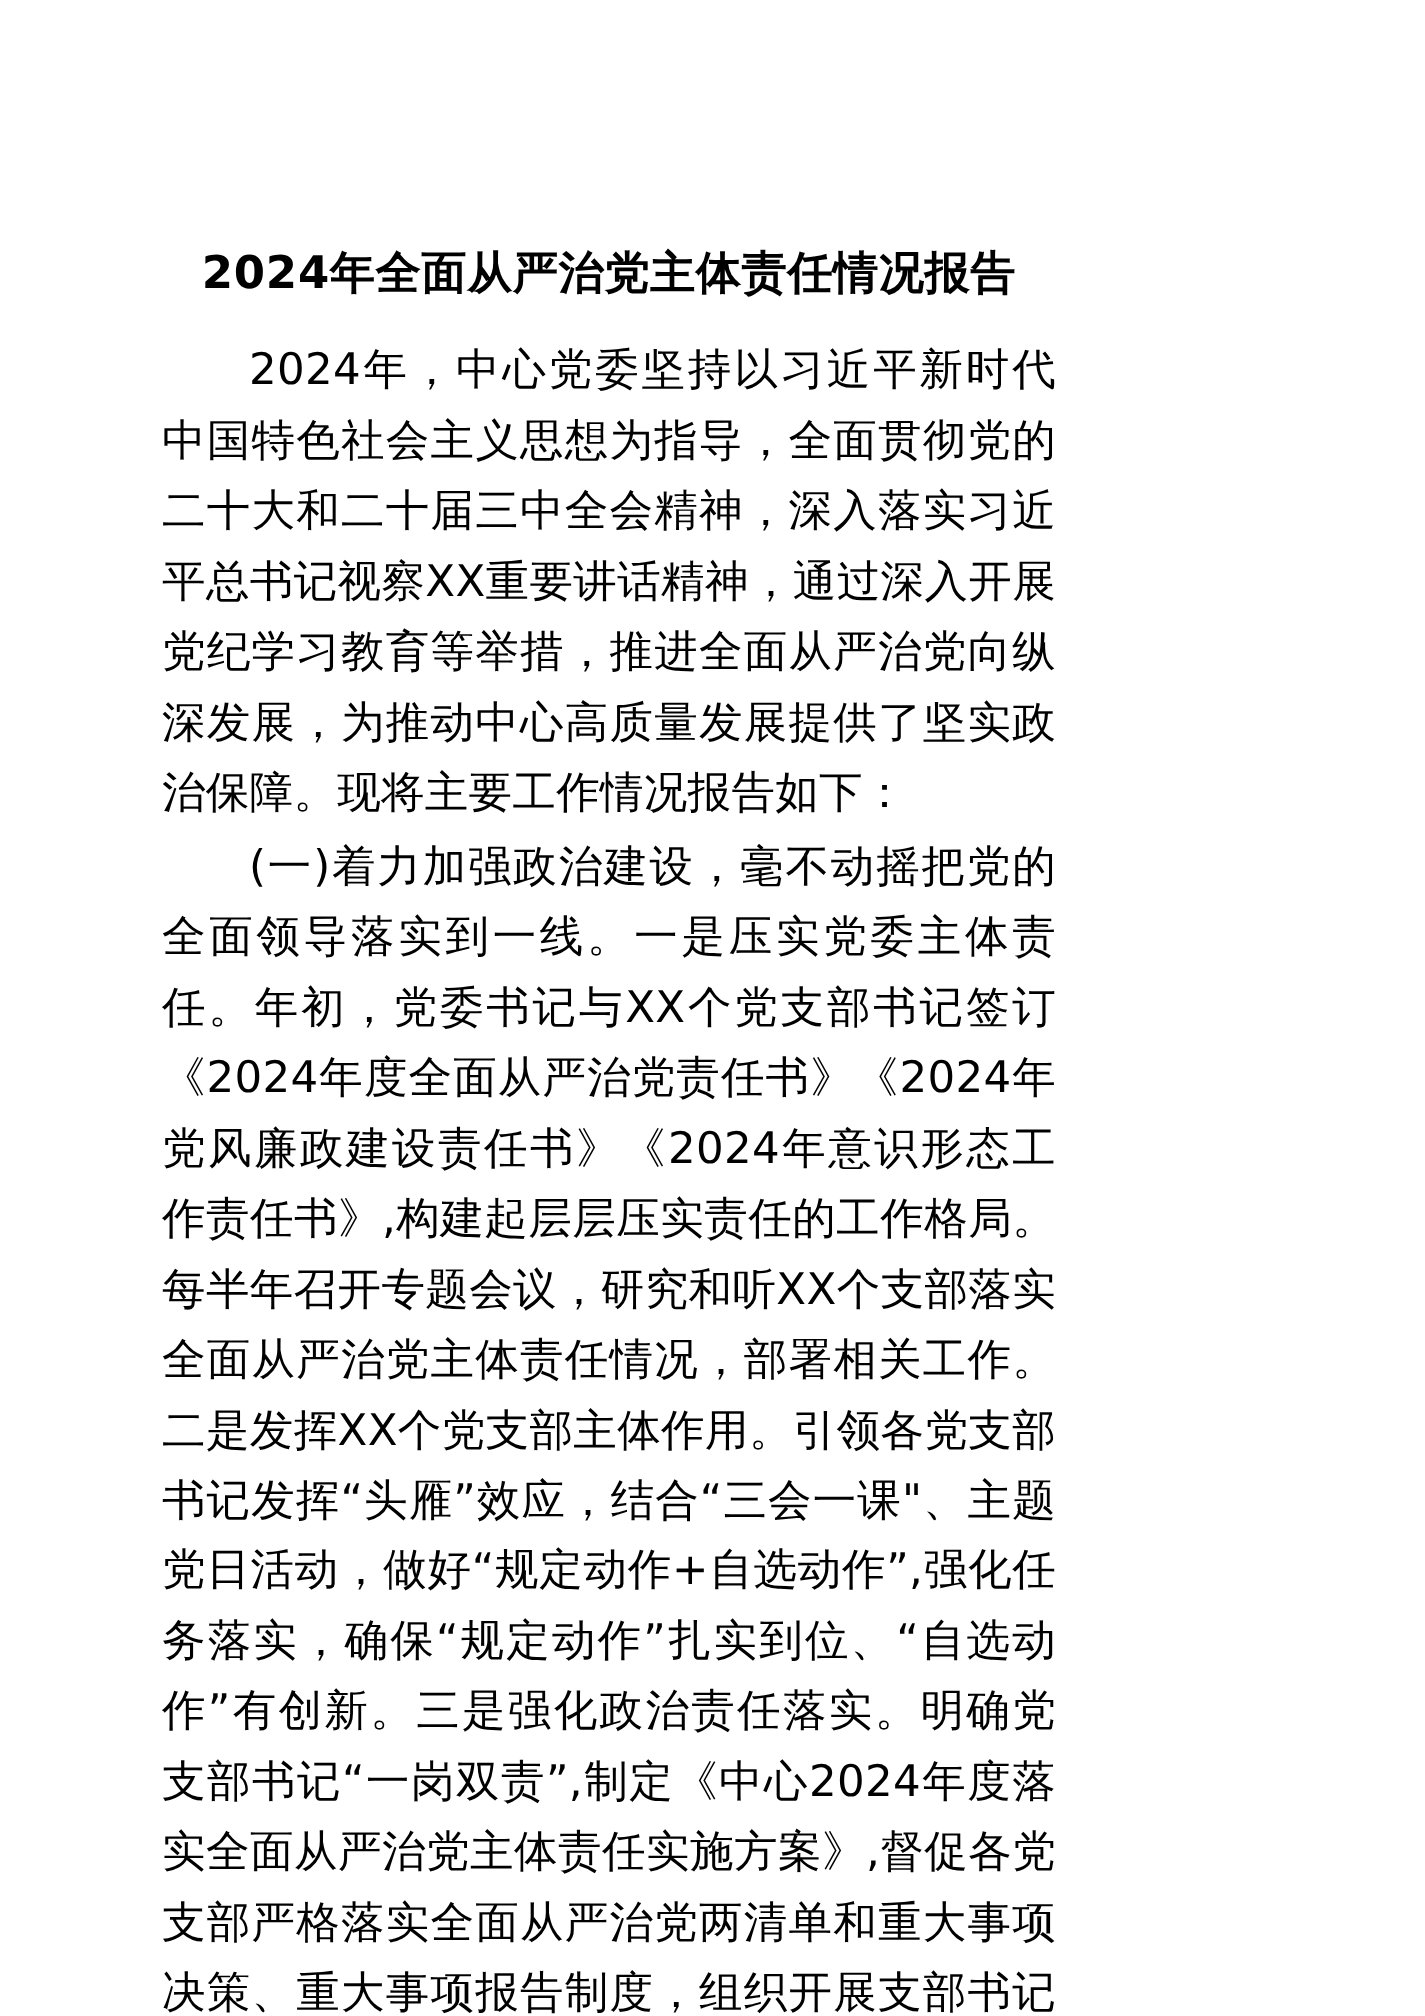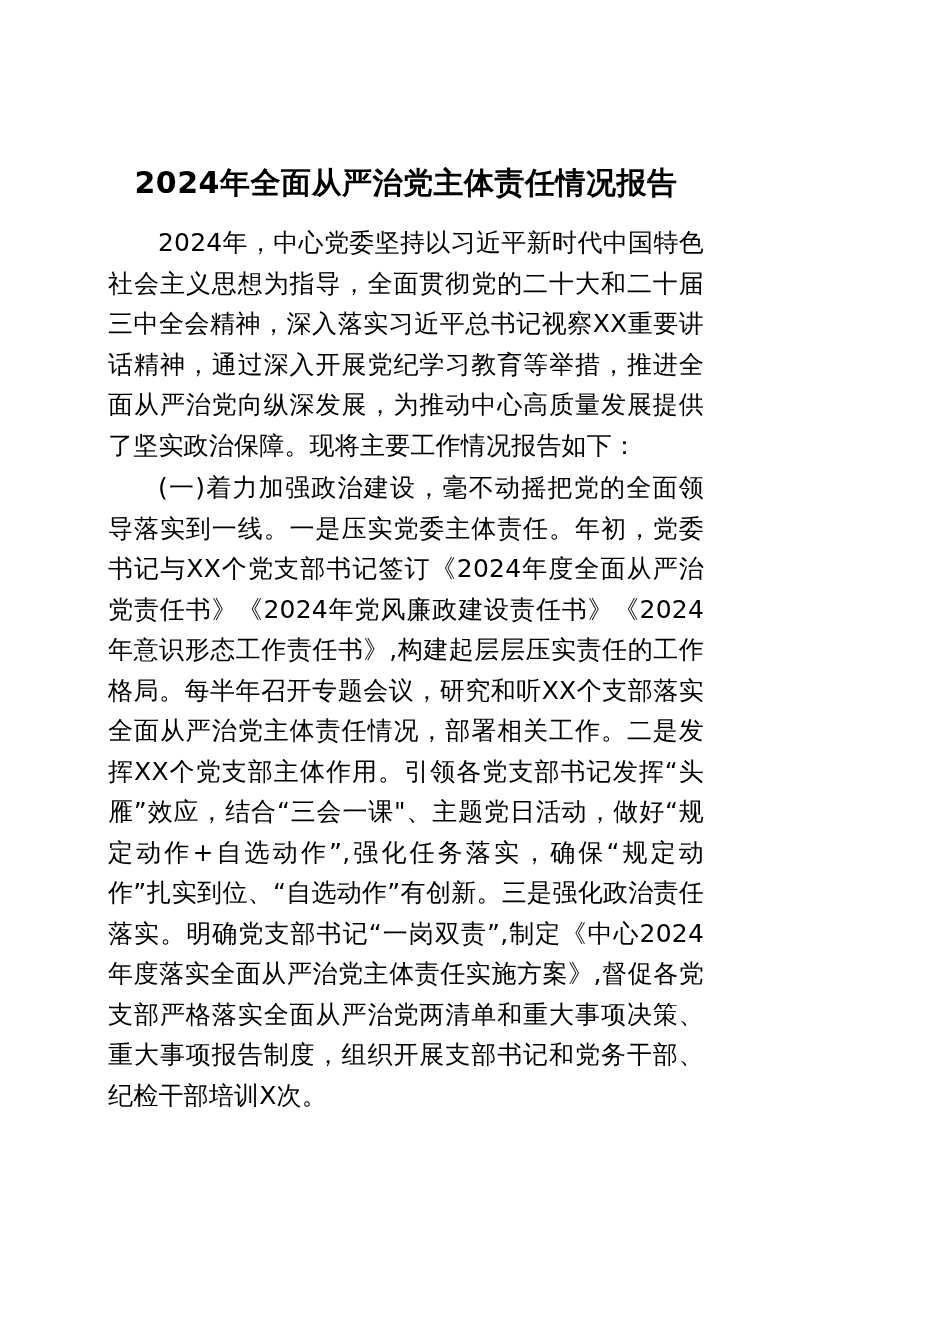--- a/index.html
+++ b/index.html
@@ -22,21 +22,21 @@
   .doc-title {
     font-size: 30px;
     font-weight: bold;
     text-align: center;
     color: #000000;
     letter-spacing: 0.5px;
     line-height: 1.5;
     margin: 0 0 18px 0;
   }
   .para {
-    font-size: 25px;
+    font-size: 29px;
     color: #000000;
     line-height: 1.62;
     text-align: justify;
     text-justify: inter-ideograph;
     text-indent: 2em;
     margin: 0 0 2px 0;
     letter-spacing: 0.2px;
   }
   .para.heading {
     font-weight: bold;

